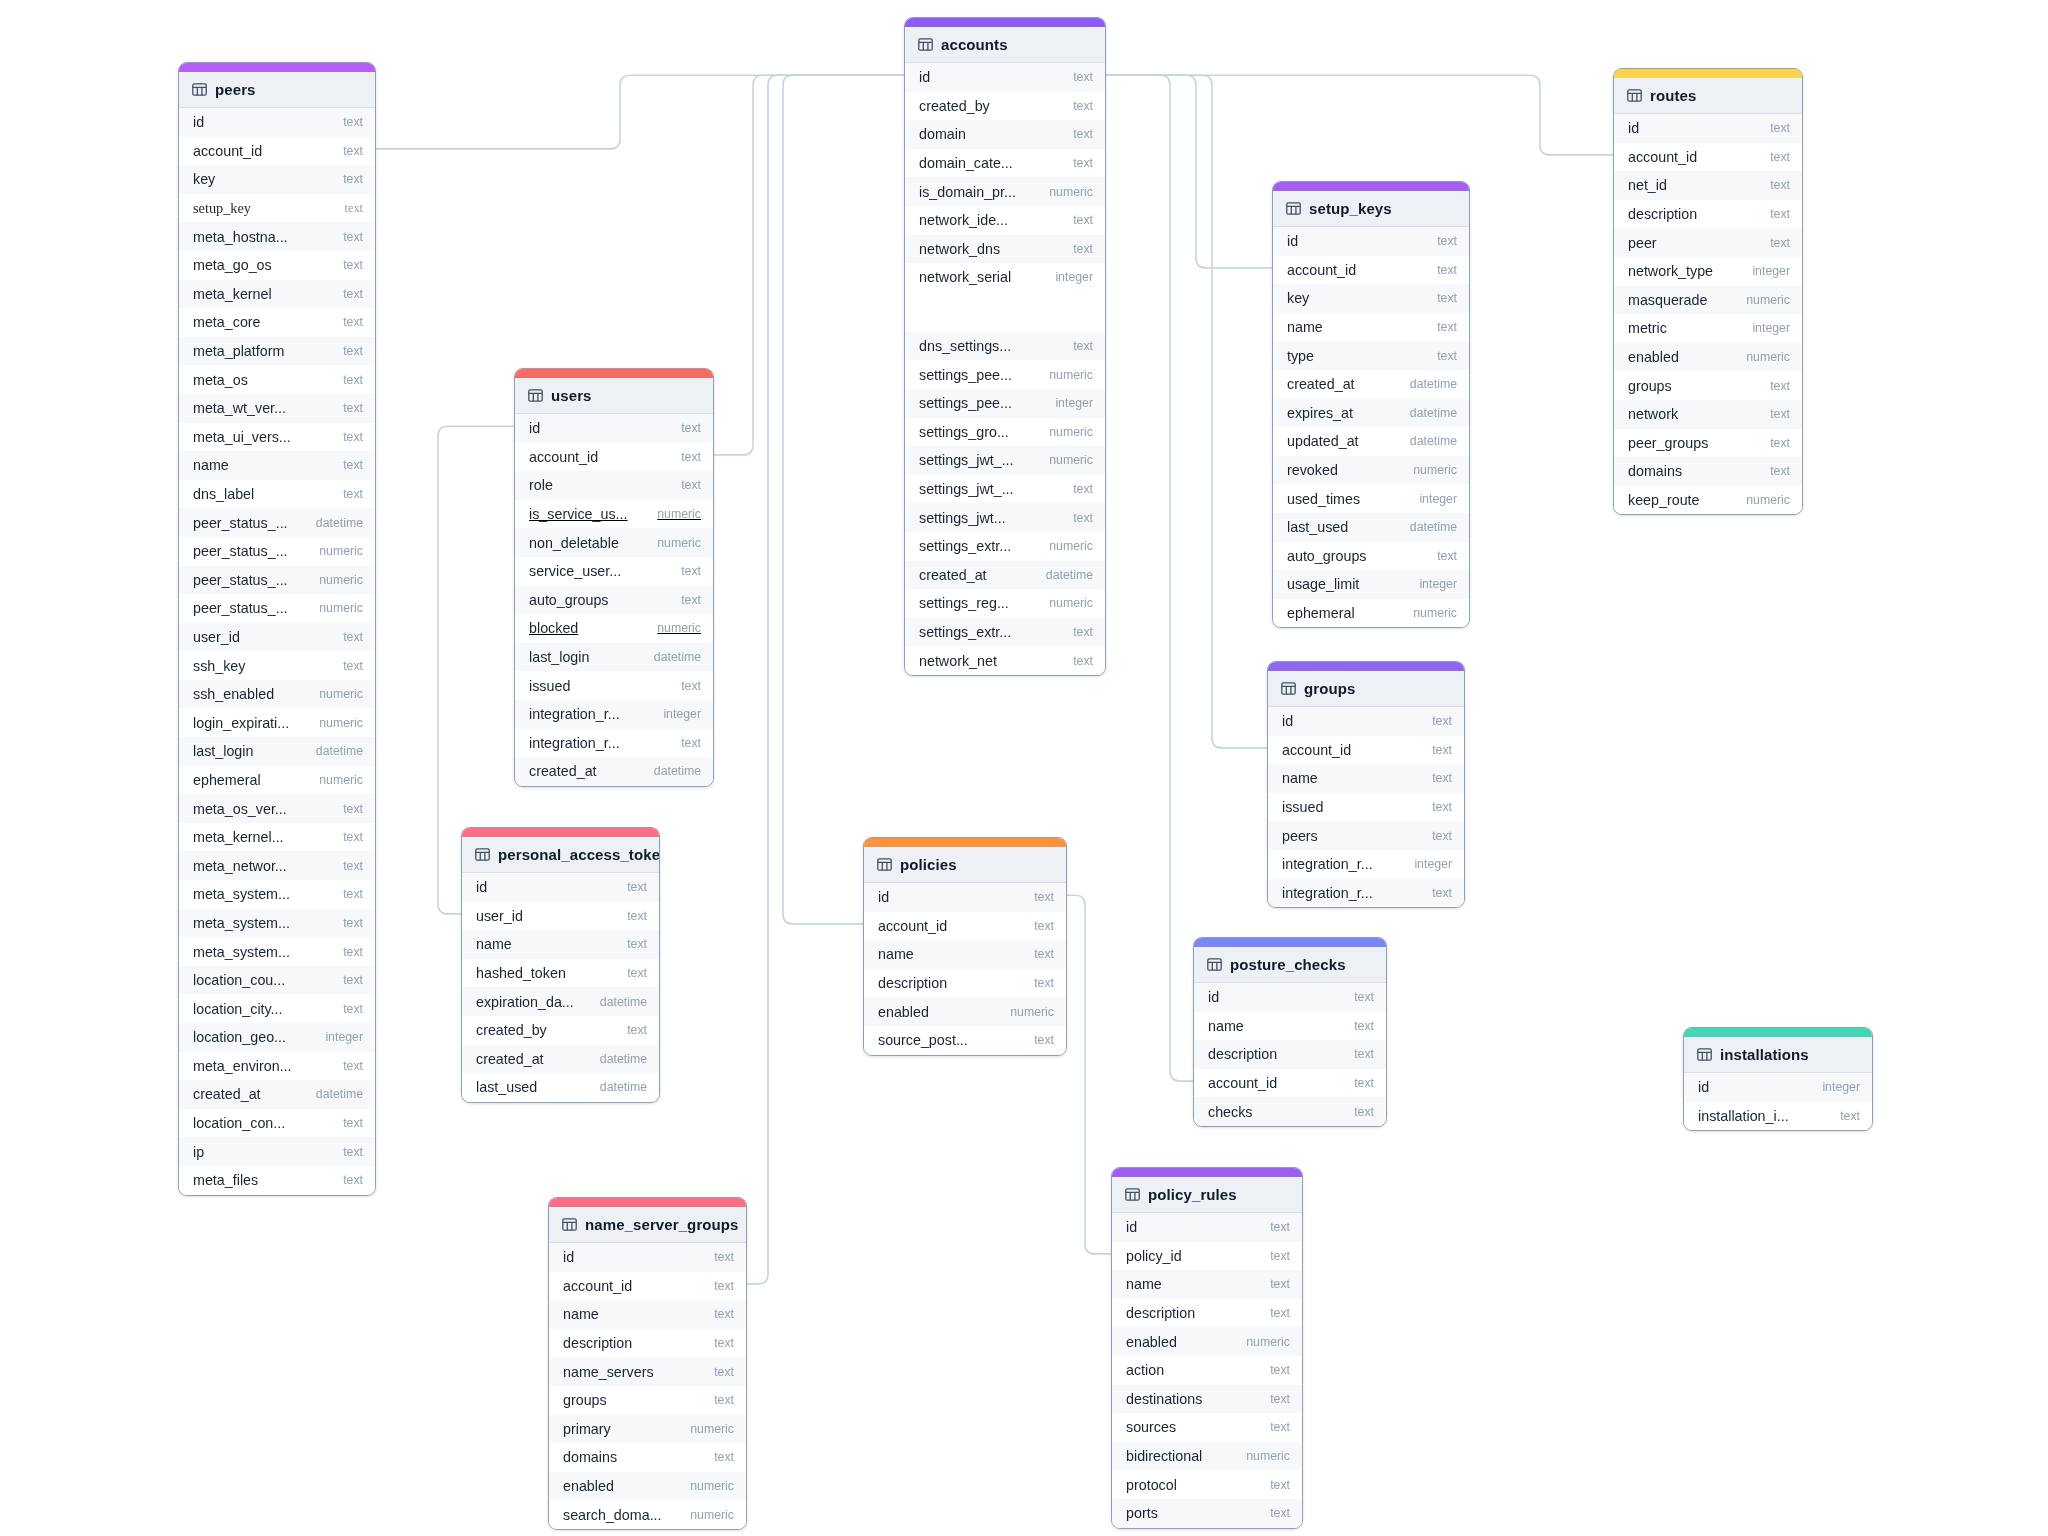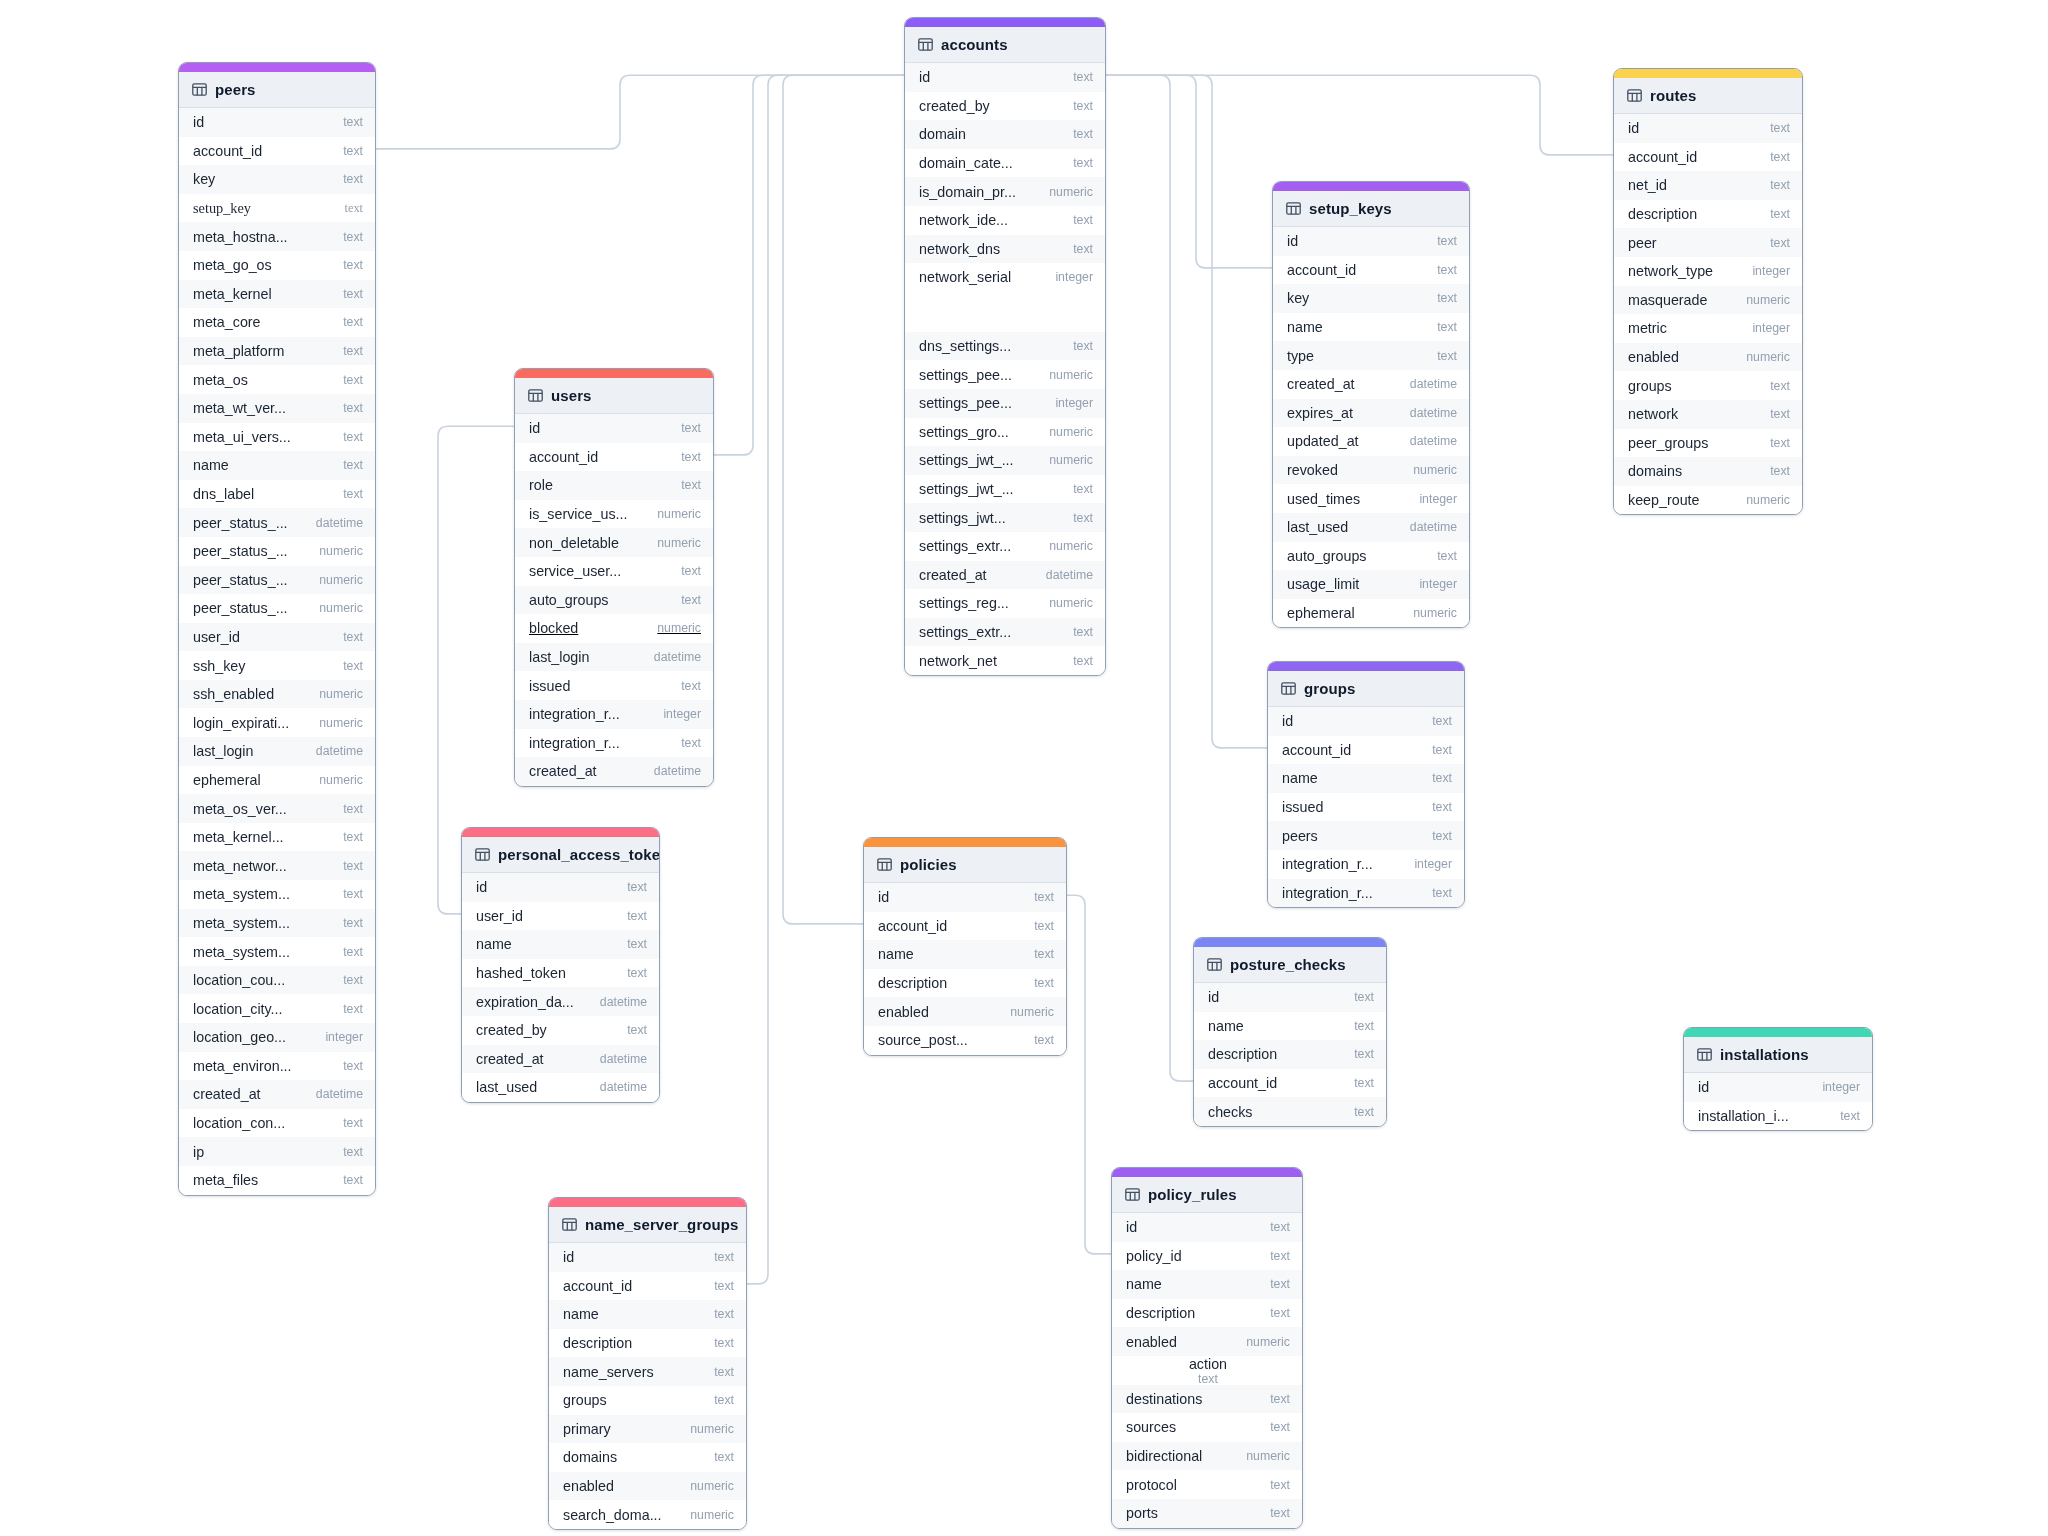--- a/index.html
+++ b/index.html
@@ -231,21 +231,21 @@
           <span class="ftype">text</span>
         </div>
         <div class="frow even" style="height: 28.6px;">
           <span class="fname">account_id</span>
           <span class="ftype">text</span>
         </div>
         <div class="frow odd" style="height: 28.6px;">
           <span class="fname">role</span>
           <span class="ftype">text</span>
         </div>
-        <div class="frow even" style="height: 28.6px;">
+        <div class="frow even" style="height: 28.6px; text-decoration: underline;">
           <span class="fname">is_service_us...</span>
           <span class="ftype">numeric</span>
         </div>
         <div class="frow odd" style="height: 28.6px;">
           <span class="fname">non_deletable</span>
           <span class="ftype">numeric</span>
         </div>
         <div class="frow even" style="height: 28.6px;">
           <span class="fname">service_user...</span>
           <span class="ftype">text</span>
@@ -629,21 +629,21 @@
           <span class="ftype">text</span>
         </div>
         <div class="frow even" style="height: 28.6px;">
           <span class="fname">description</span>
           <span class="ftype">text</span>
         </div>
         <div class="frow odd" style="height: 28.6px;">
           <span class="fname">enabled</span>
           <span class="ftype">numeric</span>
         </div>
-        <div class="frow even" style="height: 28.6px; flex-direction: column;">
+        <div class="frow even" style="height: 28.6px;">
           <span class="fname">action</span>
           <span class="ftype">text</span>
         </div>
         <div class="frow odd" style="height: 28.6px;">
           <span class="fname">destinations</span>
           <span class="ftype">text</span>
         </div>
         <div class="frow even" style="height: 28.6px;">
           <span class="fname">sources</span>
           <span class="ftype">text</span>

